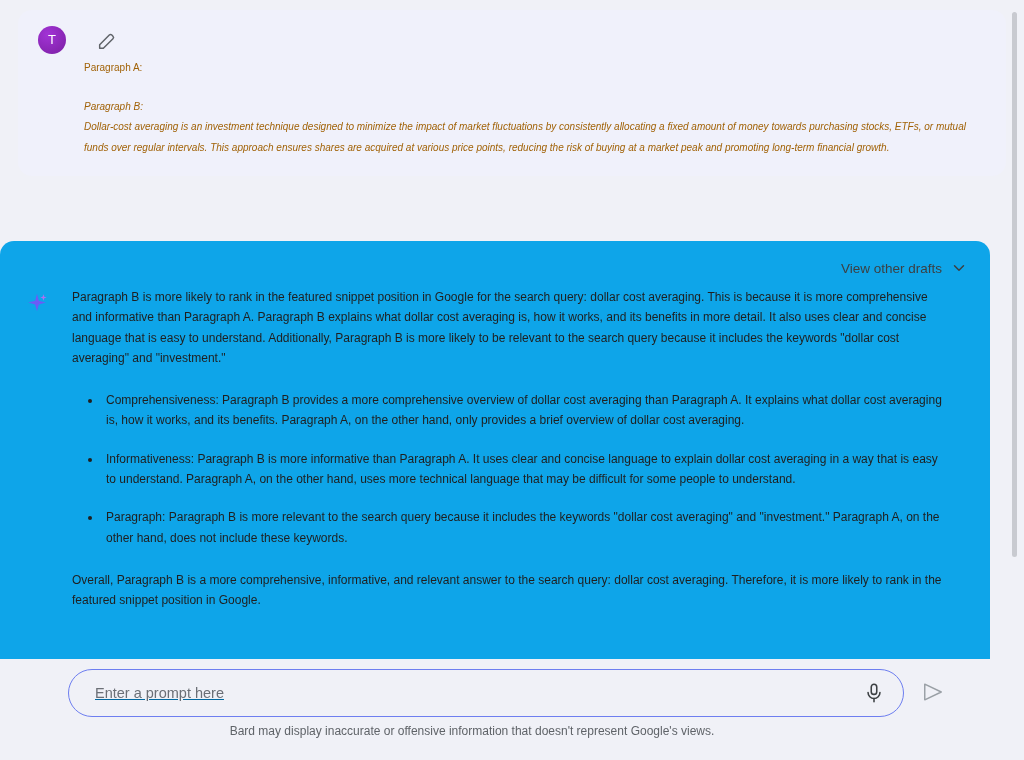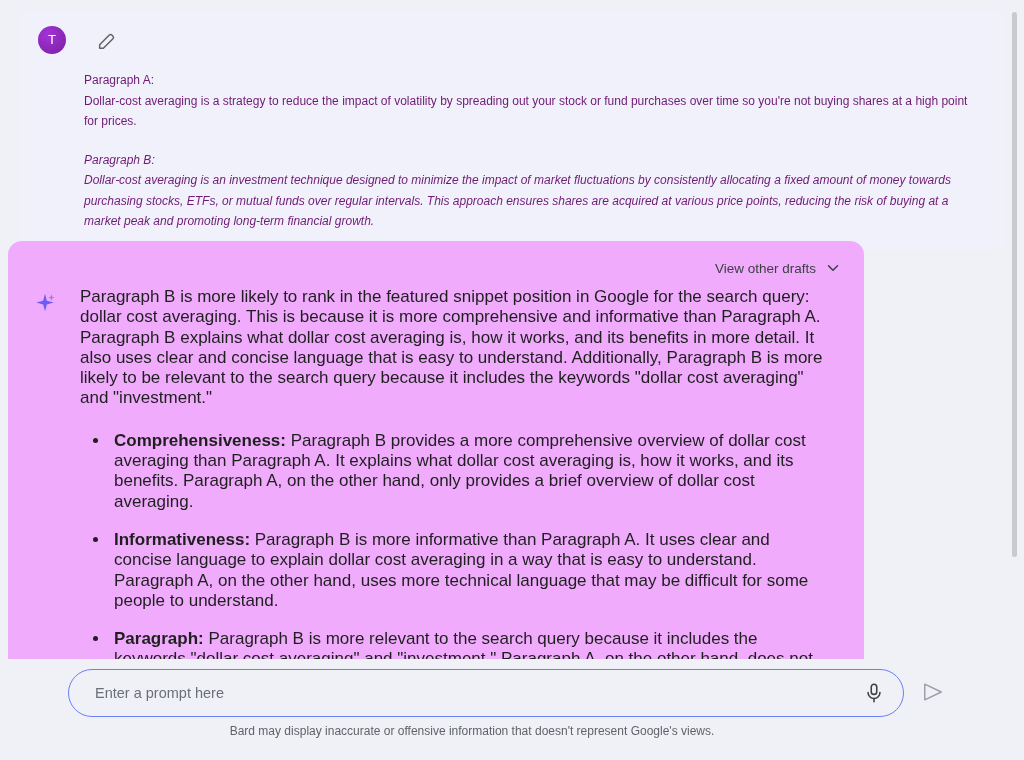--- a/index.html
+++ b/index.html
@@ -52,36 +52,36 @@
   }
   .edit-icon {
     flex: 0 0 auto;
     width: 22px; height: 22px;
     margin-left: 12px;
     margin-top: 4px;
     color: #5f6368;
   }
   .prompt-body {
     margin-left: 46px;
-    margin-top: 16px;
-    font-size: 12px;
-    color: #701a75;
+    margin-top: 4px;
+    font-size: 10px;
+    color: #a16207;
     line-height: 20.5px;
     max-width: 890px;
   }
   .prompt-body p { margin: 0 0 18px 0; }
   .prompt-body p:last-child { margin-bottom: 0; font-style: italic; }
 
   
   .response-card {
     position: absolute;
-    left: 8px; top: 241px;
-    width: 856px;
+    left: 0; top: 241px;
+    width: 990px;
     height: 420px;
-    background: #f0abfc;
+    background: #0ea5e9;
     border-radius: 14px 14px 0 0;
     overflow: hidden;
   }
   .drafts-row {
     display: flex;
     align-items: center;
     justify-content: flex-end;
     padding: 12px 22px 0 0;
     height: 42px;
   }
@@ -100,35 +100,35 @@
     padding: 4px 40px 0 26px;
   }
   .spark {
     flex: 0 0 auto;
     width: 22px; height: 22px;
     margin-right: 24px;
     margin-top: 5px;
   }
   .resp-body {
     flex: 1 1 auto;
-    font-size: 17px;
+    font-size: 12px;
     color: #1f1f1f;
     line-height: 20.3px;
   }
   .resp-body p { margin: 0 0 22px 0; }
   .resp-body ul {
     margin: 0 0 22px 0;
     padding-left: 30px;
   }
   .resp-body li {
     margin-bottom: 18px;
     padding-left: 4px;
   }
   .resp-body li:last-child { margin-bottom: 0; }
-  .bold { font-weight: bold; }
+  .bold { font-weight: normal; }
 
   
   .scrollbar-track {
     position: absolute;
     right: 7px; top: 8px;
     width: 5px;
     height: 648px;
     background: transparent;
   }
   .scrollbar-thumb {
@@ -161,20 +161,21 @@
     padding: 0 18px 0 24px;
   }
   .composer-input {
     flex: 1 1 auto;
     border: none;
     outline: none;
     background: transparent;
     font-size: 14.5px;
     color: #0369a1;
     font-family: "Liberation Sans", sans-serif;
+    text-decoration: underline;
   }
   .composer-input::placeholder { color: #6b6f76; }
   .mic-icon {
     width: 22px; height: 22px;
     color: #3c4043;
     flex: 0 0 auto;
   }
   .send-icon {
     position: absolute;
     left: 922px; top: 22px;
@@ -200,21 +201,20 @@
       <div class="avatar">T</div>
       <div class="edit-icon">
         <svg viewBox="0 0 24 24" width="22" height="22" fill="none" stroke="currentColor" stroke-width="1.6" stroke-linecap="round" stroke-linejoin="round">
           <path d="M4 20h4l10.5-10.5a2 2 0 0 0 0-2.8l-1.2-1.2a2 2 0 0 0-2.8 0L4 16v4z"></path>
         </svg>
       </div>
     </div>
     <div class="prompt-body">
       <p>
         <span>Paragraph A:</span><br>
-        <span>Dollar-cost averaging is a strategy to reduce the impact of volatility by spreading out your stock or fund purchases over time so you're not buying shares at a high point for prices.</span>
       </p>
       <p>
         <span>Paragraph B:</span><br>
         <span>Dollar-cost averaging is an investment technique designed to minimize the impact of market fluctuations by consistently allocating a fixed amount of money towards purchasing stocks, ETFs, or mutual funds over regular intervals. This approach ensures shares are acquired at various price points, reducing the risk of buying at a market peak and promoting long-term financial growth.</span>
       </p>
     </div>
   </div>
 
   <div class="response-card">
     <div class="drafts-row">

